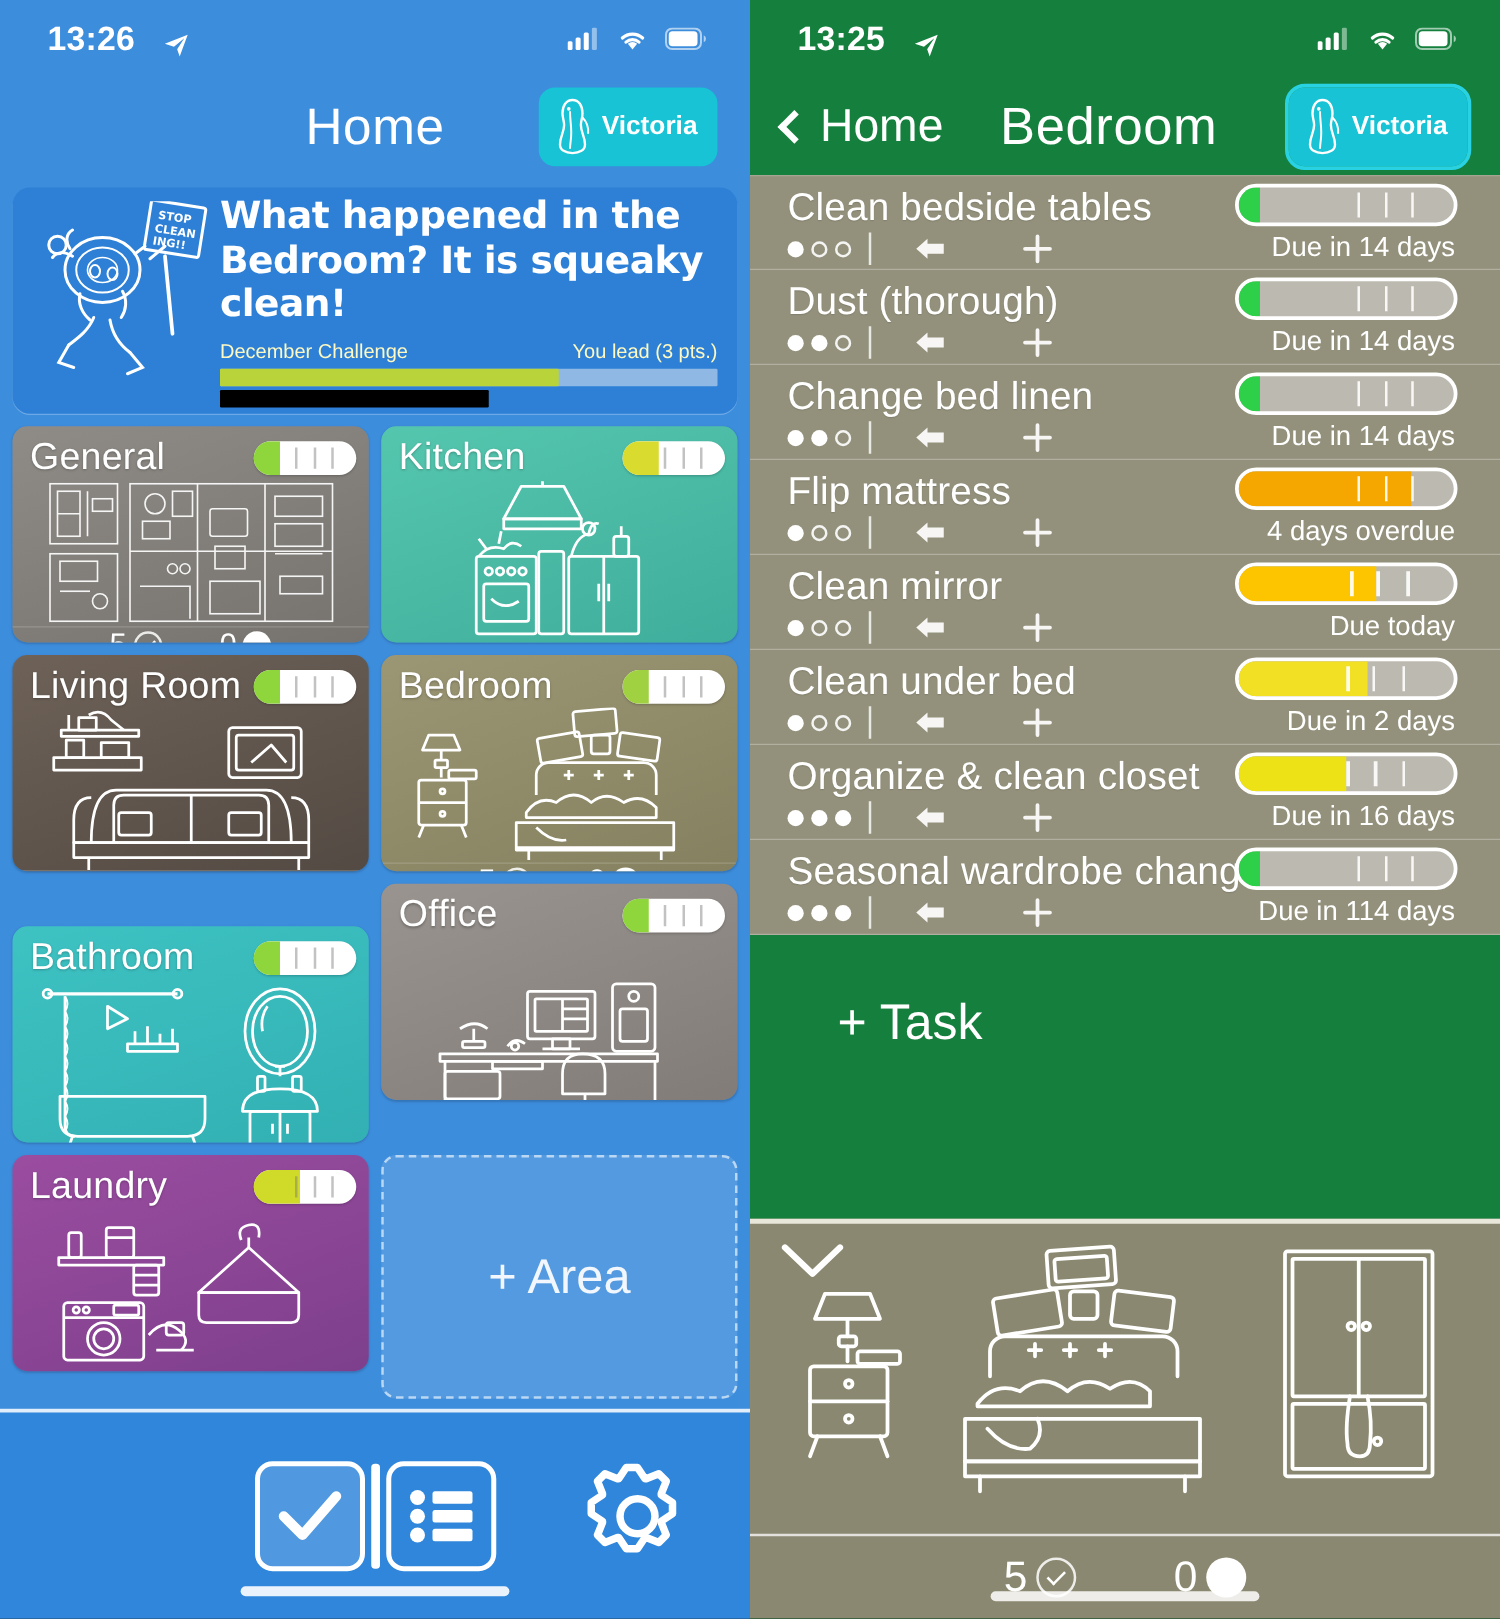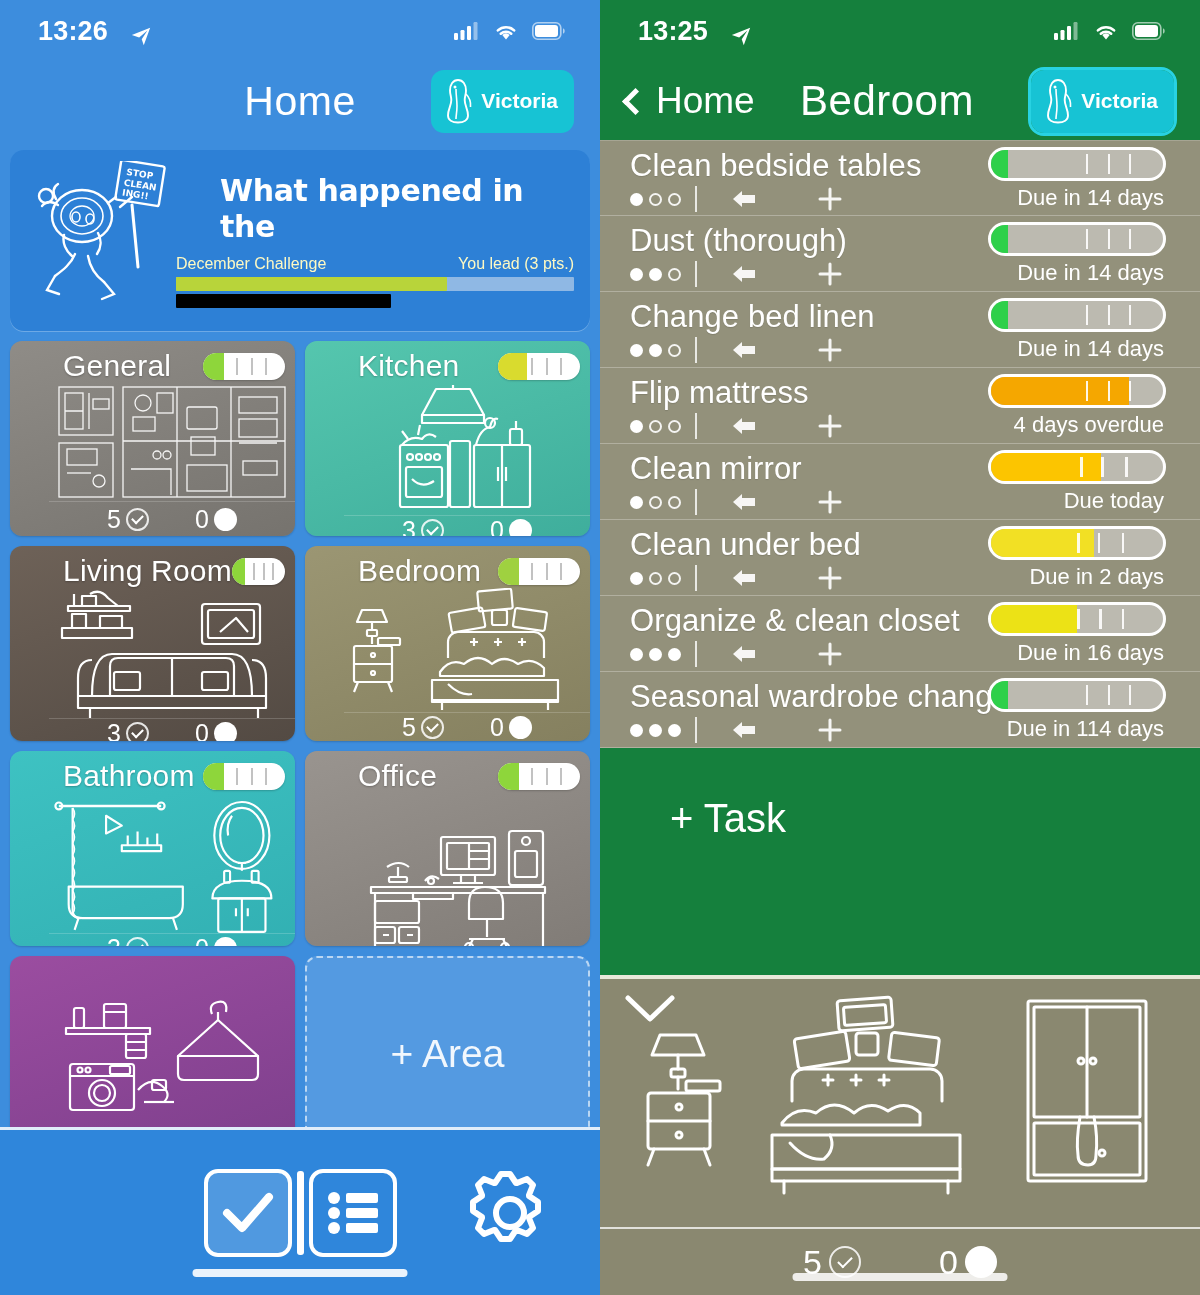--- a/index.html
+++ b/index.html
@@ -54,42 +54,41 @@
   .banner-wrap { padding: 10px 10px 0; }
   .banner {
     background: #2d80d6; border-radius: 14px; height: 181px;
     display: flex; align-items: center; padding: 0 16px 0 10px;
     box-shadow: 0 1px 0 rgba(255,255,255,.25);
   }
   .banner-art { width: 150px; flex: 0 0 150px; height: 160px; }
   .banner-body { flex: 1; padding-left: 6px; }
   .banner-title {
     color: #fff; font-size: 30px; line-height: 1.18; font-weight: 600;
-    font-family: "DejaVu Sans", sans-serif; letter-spacing: -.4px; margin-left: 44px;
+    font-family: "DejaVu Sans", sans-serif; letter-spacing: -.4px;
   }
   .banner-meta {
     display: flex; justify-content: space-between; align-items: baseline;
     margin-top: 11px; color: #fef9c3; font-size: 16px;
   }
   .bars { margin-top: 4px; }
   .bar { height: 14px; border-radius: 1px; }
   .bar.track { background: #8fb8e4; }
   .bar.lead { background: #b8d43a; width: 68%; }
   .bar.other { background: #000; width: 54%; margin-top: 3px; }
 
   
   .grid {
     padding: 10px; display: grid; grid-template-columns: 1fr 1fr;
     gap: 10px; align-content: start;
   }
   .card {
-    border-radius: 12px; height: 195px; position: relative;
+    border-radius: 12px; height: 173px; position: relative;
     overflow: hidden; display: flex; flex-direction: column;
     box-shadow: 0 1px 2px rgba(0,0,0,.18);
-    padding-left: 39px;
   }
   .card-top { display: flex; align-items: center; padding: 8px 10px 0 14px; }
   .card-title {
     color: #fff; font-size: 30px; font-weight: 300; white-space: nowrap;
     text-shadow: 0 1px 2px rgba(0,0,0,.25); letter-spacing: .2px;
   }
   .pill {
     margin-left: auto; width: 82px; height: 27px; border-radius: 14px;
     background: #fff; position: relative; overflow: hidden;
     box-shadow: 0 1px 2px rgba(0,0,0,.2);
@@ -291,20 +290,21 @@
             <g fill="#fff" font-family="DejaVu Sans" font-size="9" font-weight="bold" transform="rotate(9 120 22)">
               <text x="105" y="16">STOP</text>
               <text x="104" y="27">CLEAN</text>
               <text x="104" y="37">ING!!</text>
             </g>
           </svg>
         </div>
         <div class="banner-body">
           <div class="banner-title">
             <div>What happened in the</div>
+            <div>Bedroom? It is squeaky clean!</div>
           </div>
           <div class="banner-meta">
             <span>December Challenge</span>
             <span>You lead (3 pts.)</span>
           </div>
           <div class="bars">
             <div class="bar track">
               <div class="bar lead" id="leadBar" style="width: 68%; background: rgb(184, 212, 58);"></div>
             </div>
             <div class="bar other" id="otherBar" style="width: 54%; background: rgb(0, 0, 0);"></div>
@@ -496,21 +496,21 @@
             <div class="count">
               <span>5</span>
               <span class="ck"></span>
             </div>
             <div class="count">
               <span>0</span>
               <span class="dot-solid"></span>
             </div>
           </div>
         </div>
-        <div class="card" style="background: linear-gradient(160deg, rgb(62, 194, 194), rgb(50, 176, 179));">
+        <div class="card" style="background: linear-gradient(160deg, rgb(62, 194, 194), rgb(50, 176, 179)); margin-top: 34px;">
           <div class="card-top">
             <div class="card-title">Bathroom</div>
             <div class="pill">
               <div class="pill-fill" style="width: 25%; background: rgb(142, 214, 59);"></div>
               <div class="pill-tick" style="left: 40%;"></div>
               <div class="pill-tick" style="left: 58%;"></div>
               <div class="pill-tick" style="left: 76%;"></div>
             </div>
           </div>
           <div class="card-art">
@@ -597,20 +597,29 @@
               <span>4</span>
               <span class="ck"></span>
             </div>
             <div class="count">
               <span>0</span>
               <span class="dot-solid"></span>
             </div>
           </div>
         </div>
         <div class="card" style="background: linear-gradient(160deg, rgb(155, 77, 160), rgb(125, 63, 140));">
+          <div class="card-top">
+            <div class="card-title">Laundry</div>
+            <div class="pill">
+              <div class="pill-fill" style="width: 45%; background: rgb(207, 219, 40);"></div>
+              <div class="pill-tick" style="left: 40%;"></div>
+              <div class="pill-tick" style="left: 58%;"></div>
+              <div class="pill-tick" style="left: 76%;"></div>
+            </div>
+          </div>
           <div class="card-art">
             <svg width="240" height="120" viewBox="0 0 240 120">
               <g fill="none" stroke="#fff" stroke-width="2.2" stroke-linejoin="round">
     <path d="M14 34 h84 v6 H14 Z"></path>
                 <rect x="22" y="14" width="10" height="20" rx="2"></rect>
                 <rect x="52" y="10" width="22" height="24" rx="2"></rect>
                 <path d="M52 18 h22"></path>
     <rect x="74" y="40" width="20" height="24" rx="2"></rect>
                 <path d="M74 48 h20M74 56 h20"></path>
     <path d="M160 20 q-4-10 6-12 q10-2 8 10"></path>

